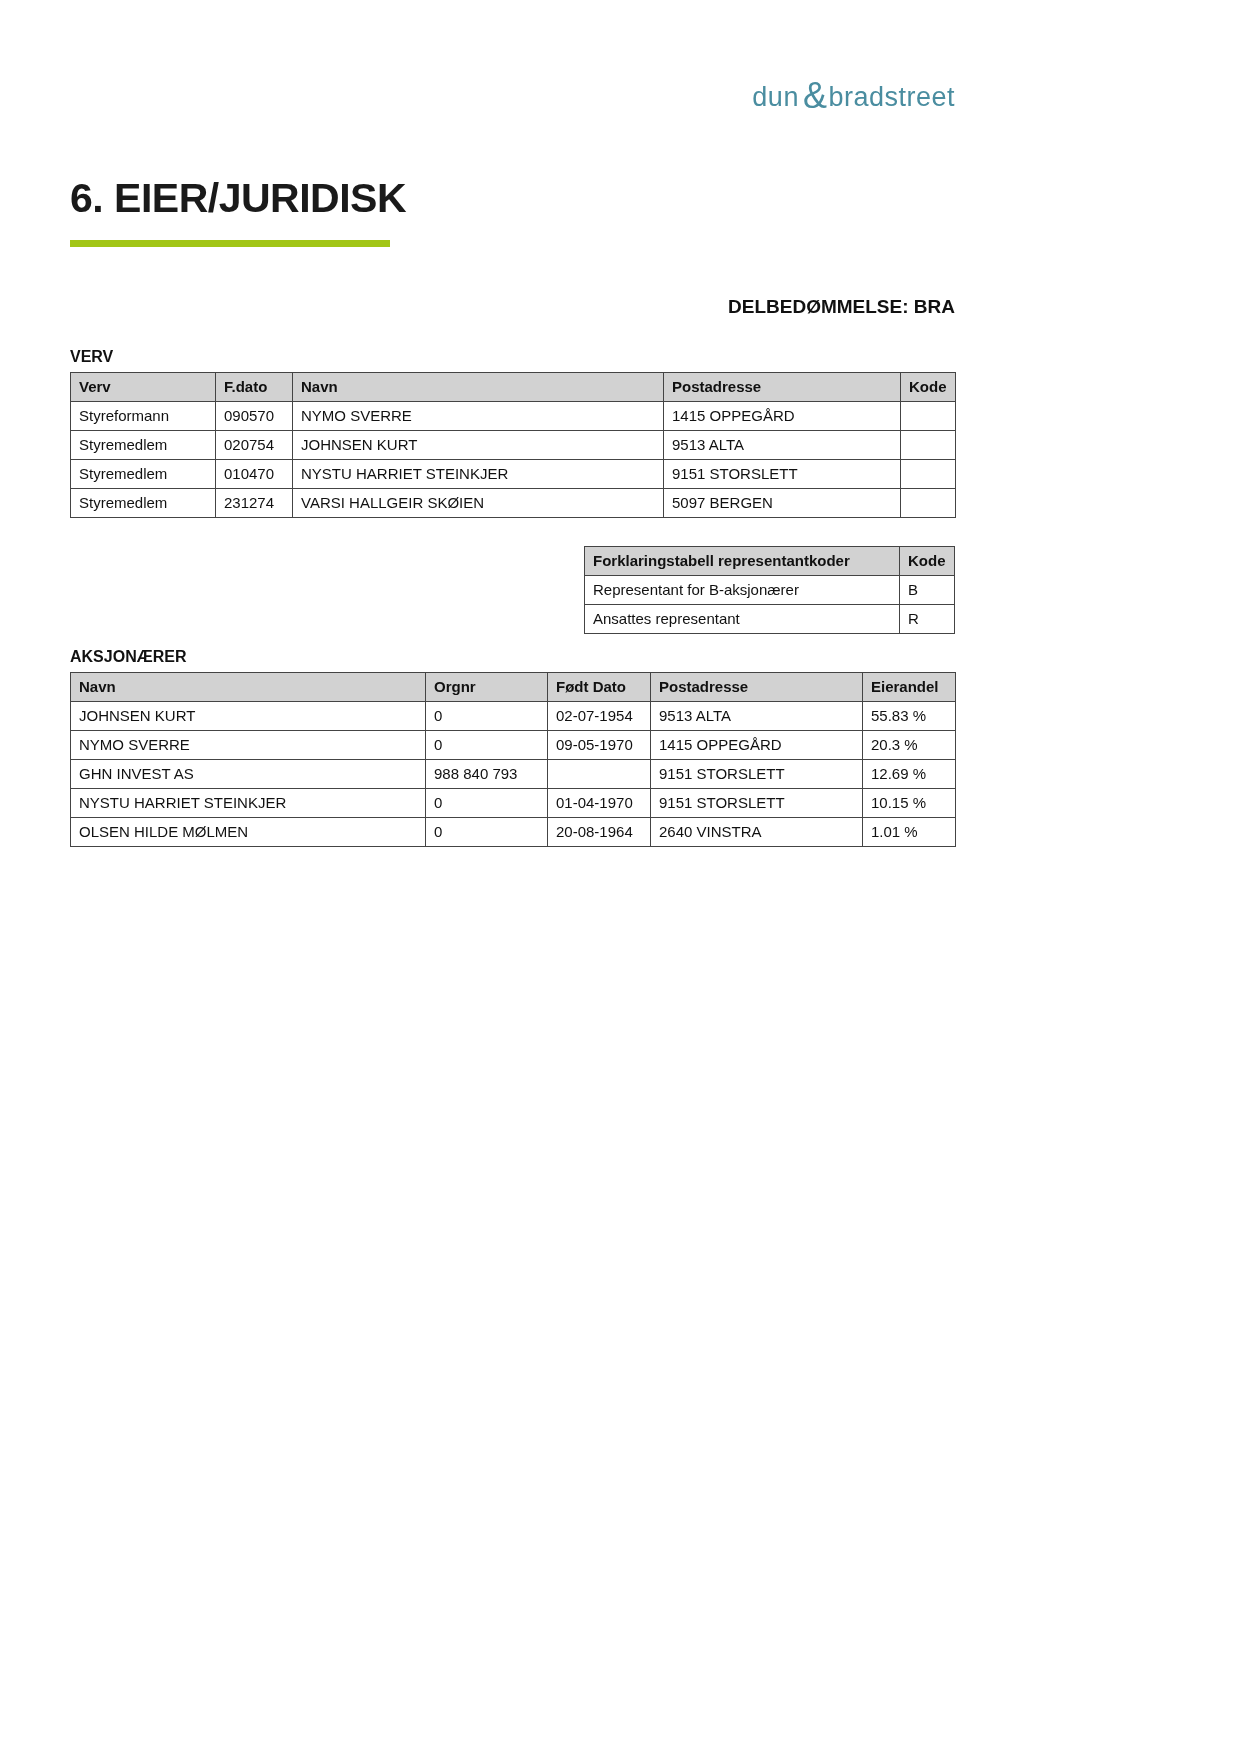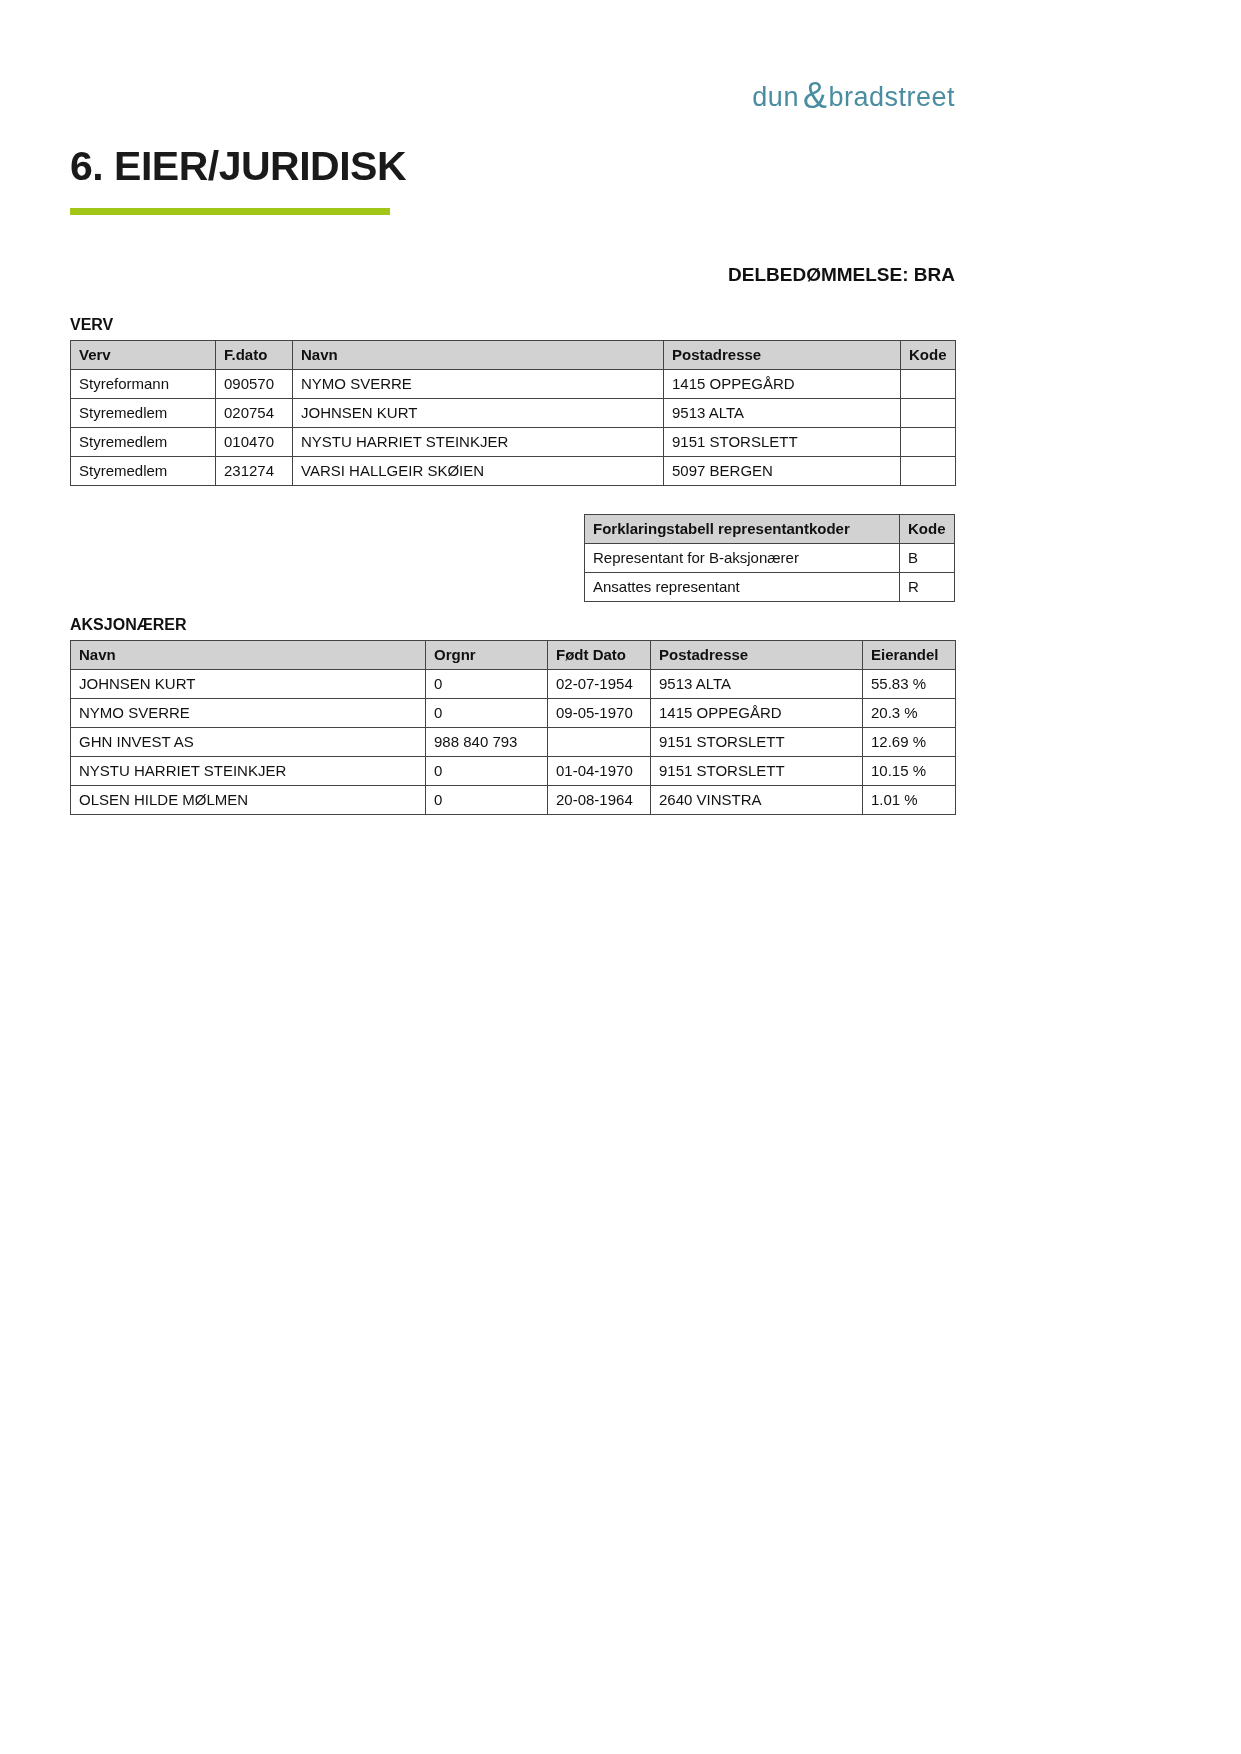--- a/index.html
+++ b/index.html
@@ -39,21 +39,21 @@
     white-space:nowrap;
   }
   .logo .amp{
     font-size:36px;
     font-weight:400;
     margin:0 1px 0 4px;
     vertical-align:-2px;
   }
   
   .page-title{
-    margin-top:26px;
+    margin-top:58px;
     font-size:41px;
     font-weight:700;
     letter-spacing:-0.5px;
     color:#1a1a1a;
   }
   .accent-bar{
     margin-top:18px;
     width:320px;
     height:7px;
     background:var(--accent-green);

